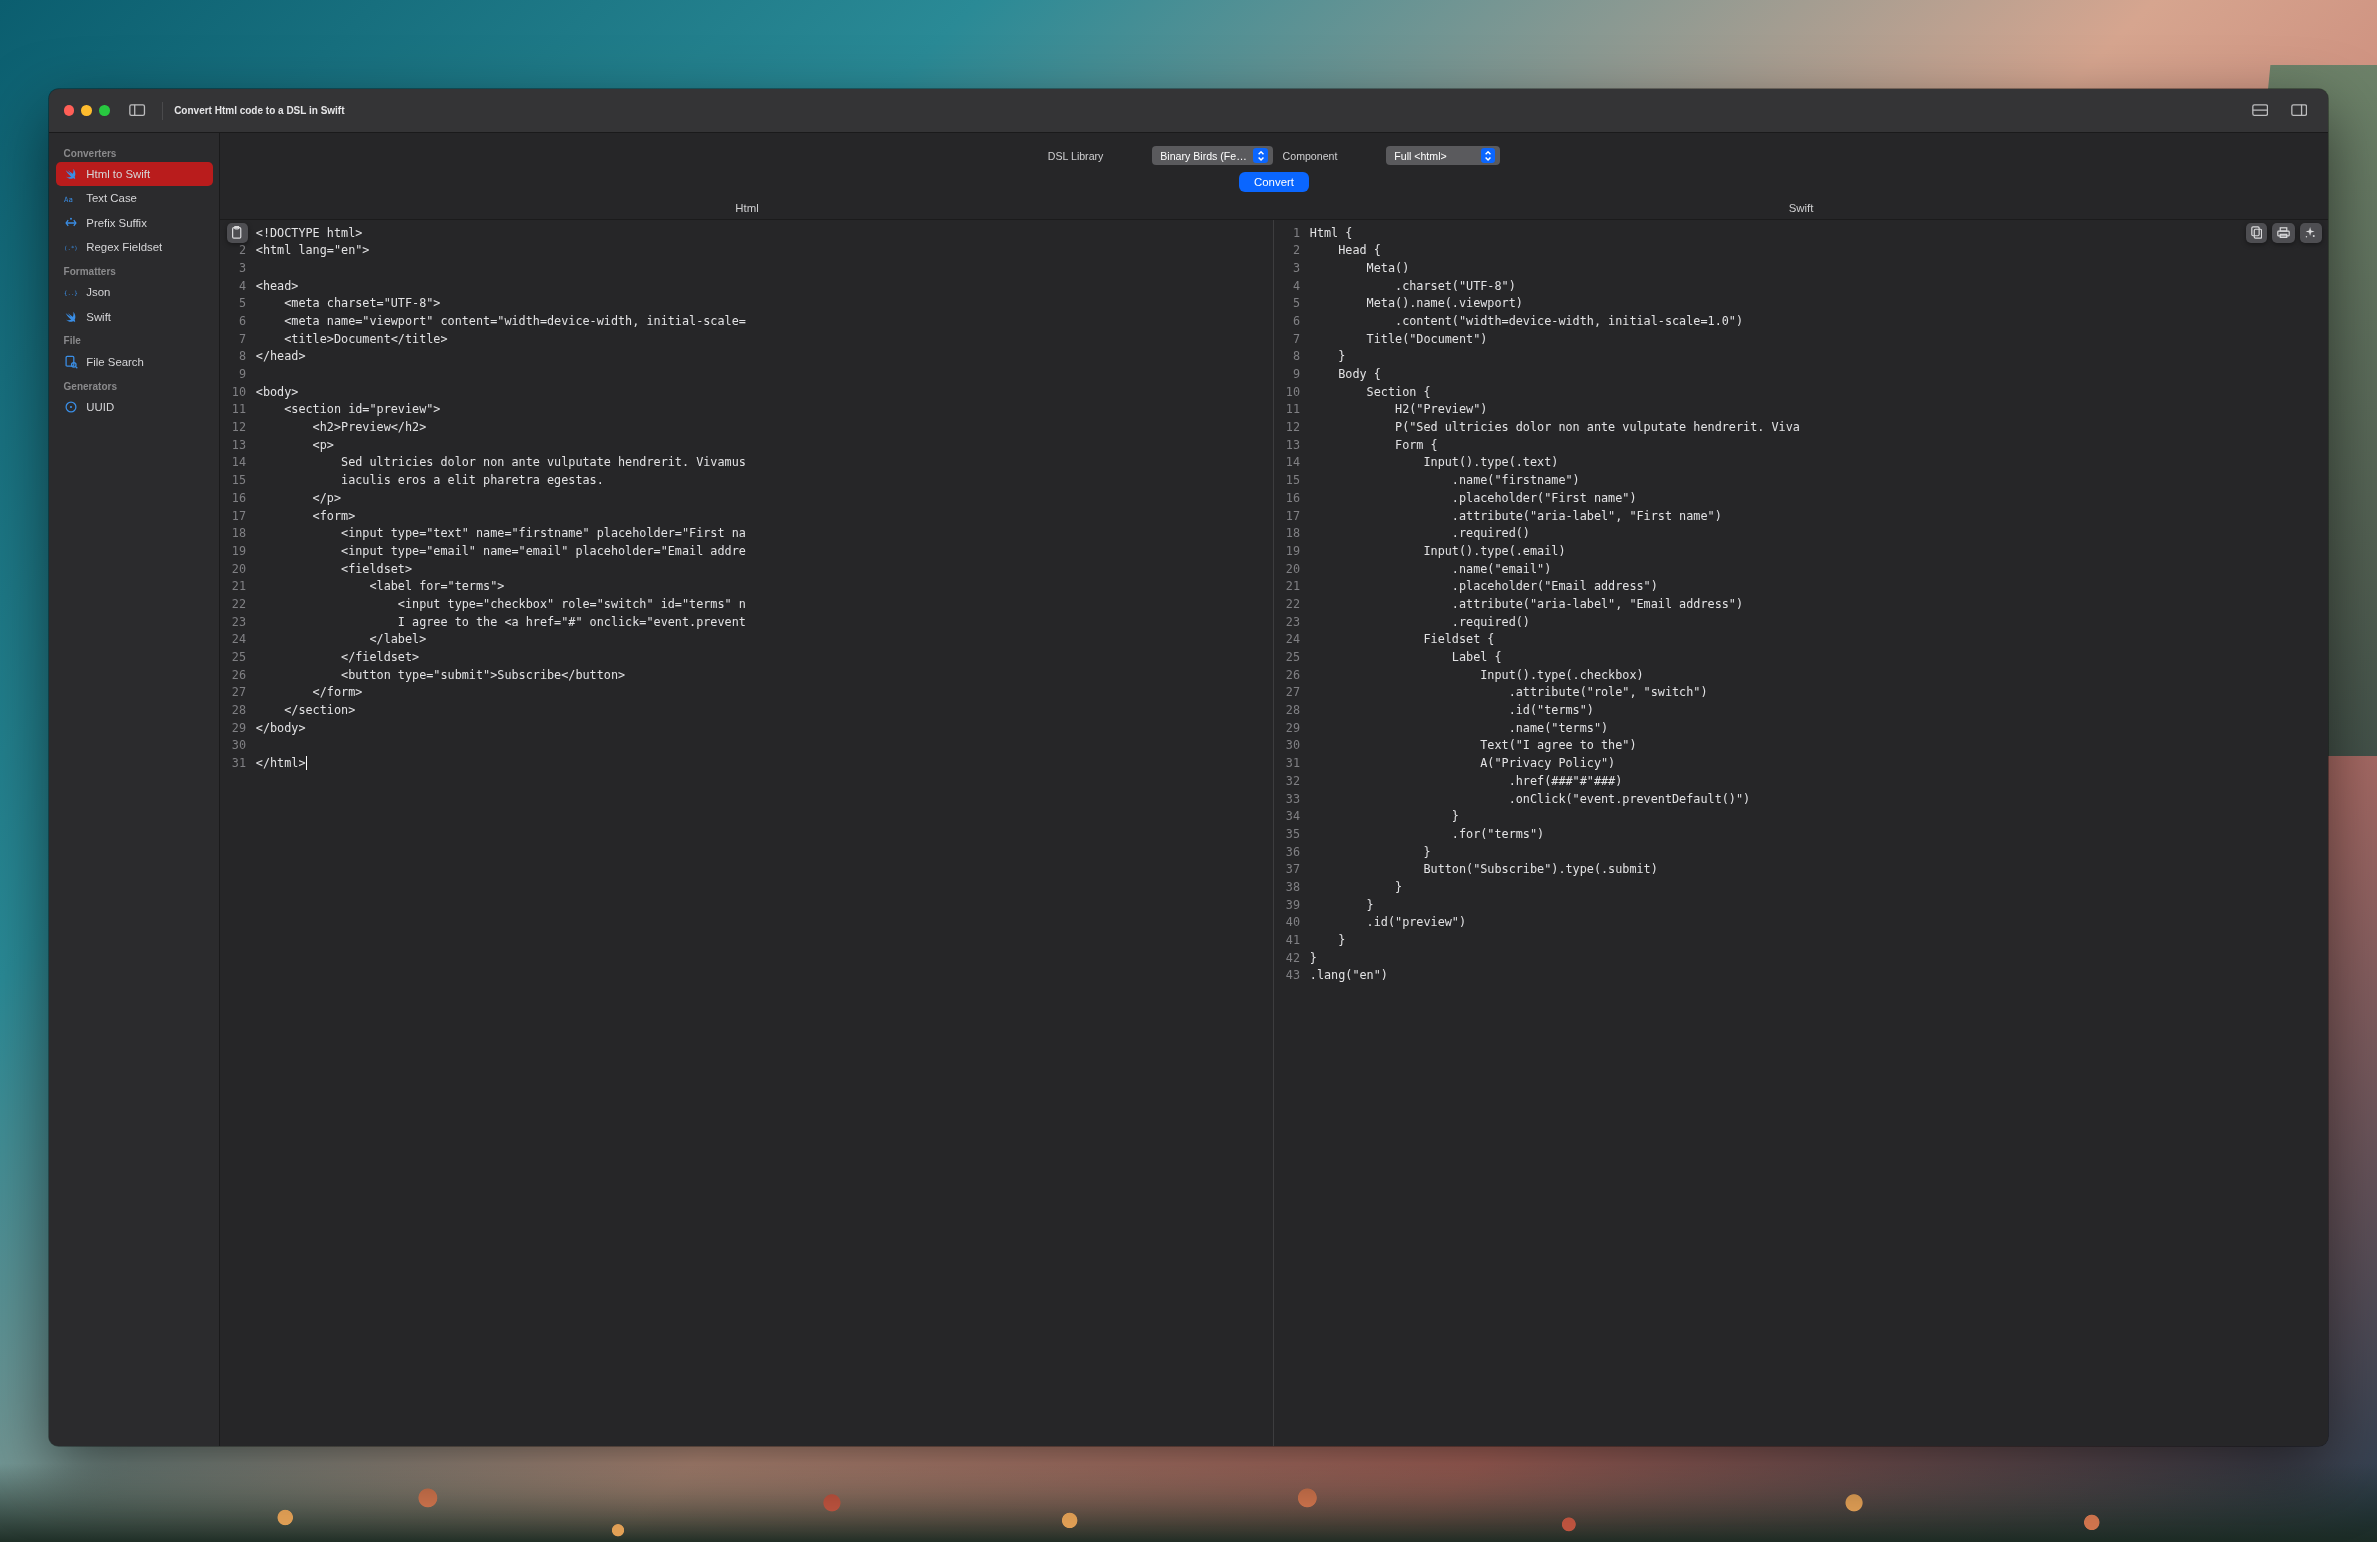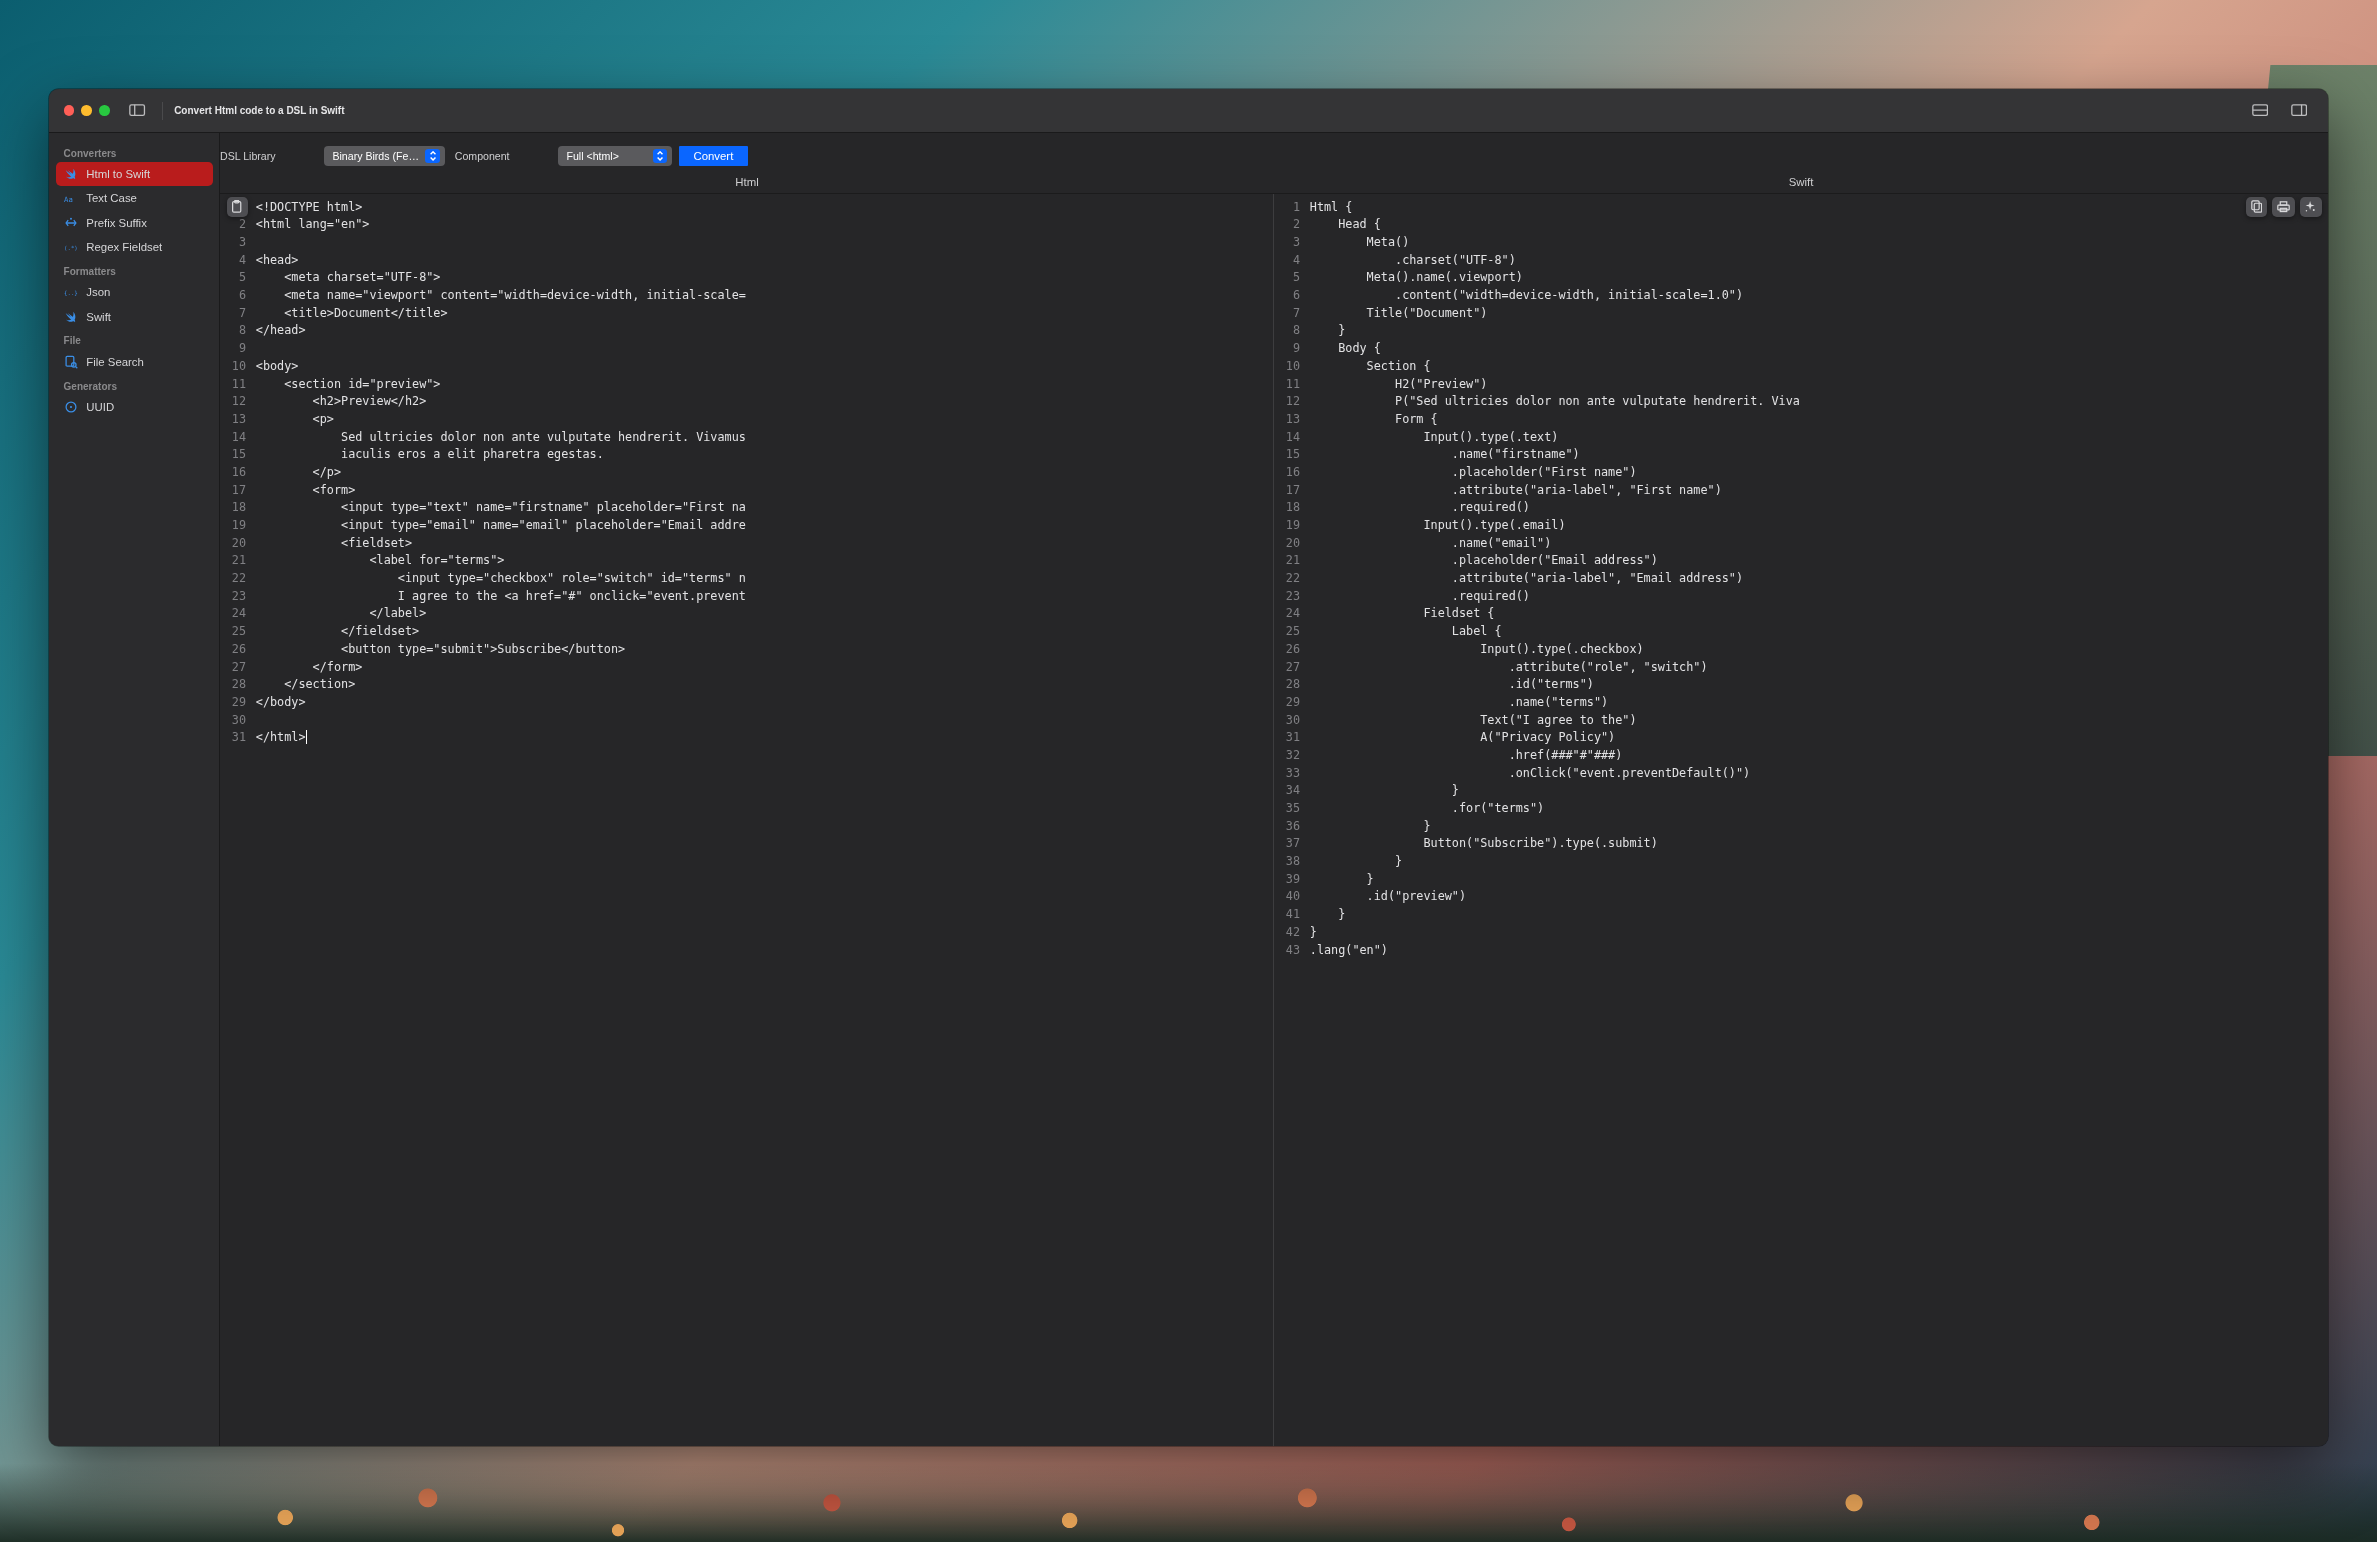--- a/index.html
+++ b/index.html
@@ -87,36 +87,36 @@
     color:#d6d6d8;font-size:11.4px;
     cursor:default;
   }
   .sb-item.selected { background:#b91c1c;align-items:center; }
   .sb-icon { width:14.6px;height:14.6px;display:flex;align-items:center;justify-content:center;color:#3a8ee6;flex:0 0 14.6px;}
   .main {
     flex:1 1 auto; display:flex; flex-direction:column; min-width:0;
     background:#262628;
   }
   .controlbar {
-    display:flex; flex-direction:row; align-items:center; gap:6.5px;
+    display:flex; flex-direction:column; align-items:center; gap:6.5px;
     padding: 13px 0 8.1px;
   }
   .ctrl-row { display:flex; align-items:center; gap:9.8px; }
   .ctrl-label { font-size:10.6px; color:#cfcfd1; }
   .select {
     display:flex;align-items:center;justify-content:space-between;
     background:#5a5a5d;border-radius:4.1px;padding:2.4px 4.9px 2.4px 8.1px;
     font-size:10.6px;color:#fff;min-width:114px;gap:6.5px;margin-left:39px;
   }
   .select .arrows {
     background:#0a66ff;border-radius:3.3px;width:14.6px;height:14.6px;
     display:flex;align-items:center;justify-content:center;
   }
   .convert-btn {
-    background:#0a66ff;color:#fff;border:none;border-radius:1px;
+    background:#0a66ff;color:#fff;border:none;border-radius:6px;
     padding:4.1px 14.6px;font-size:11.4px;font-weight:500;
   }
   .pane-headers {
     display:grid;grid-template-columns:1fr 1fr;
     font-size:11.4px;color:#cfcfd1;text-align:center;
     padding:1.6px 0 4.9px;
   }
   .pane-headers > div { position:relative; }
   .code-area {
     flex:1 1 auto; display:grid; grid-template-columns: 1fr 1fr;

